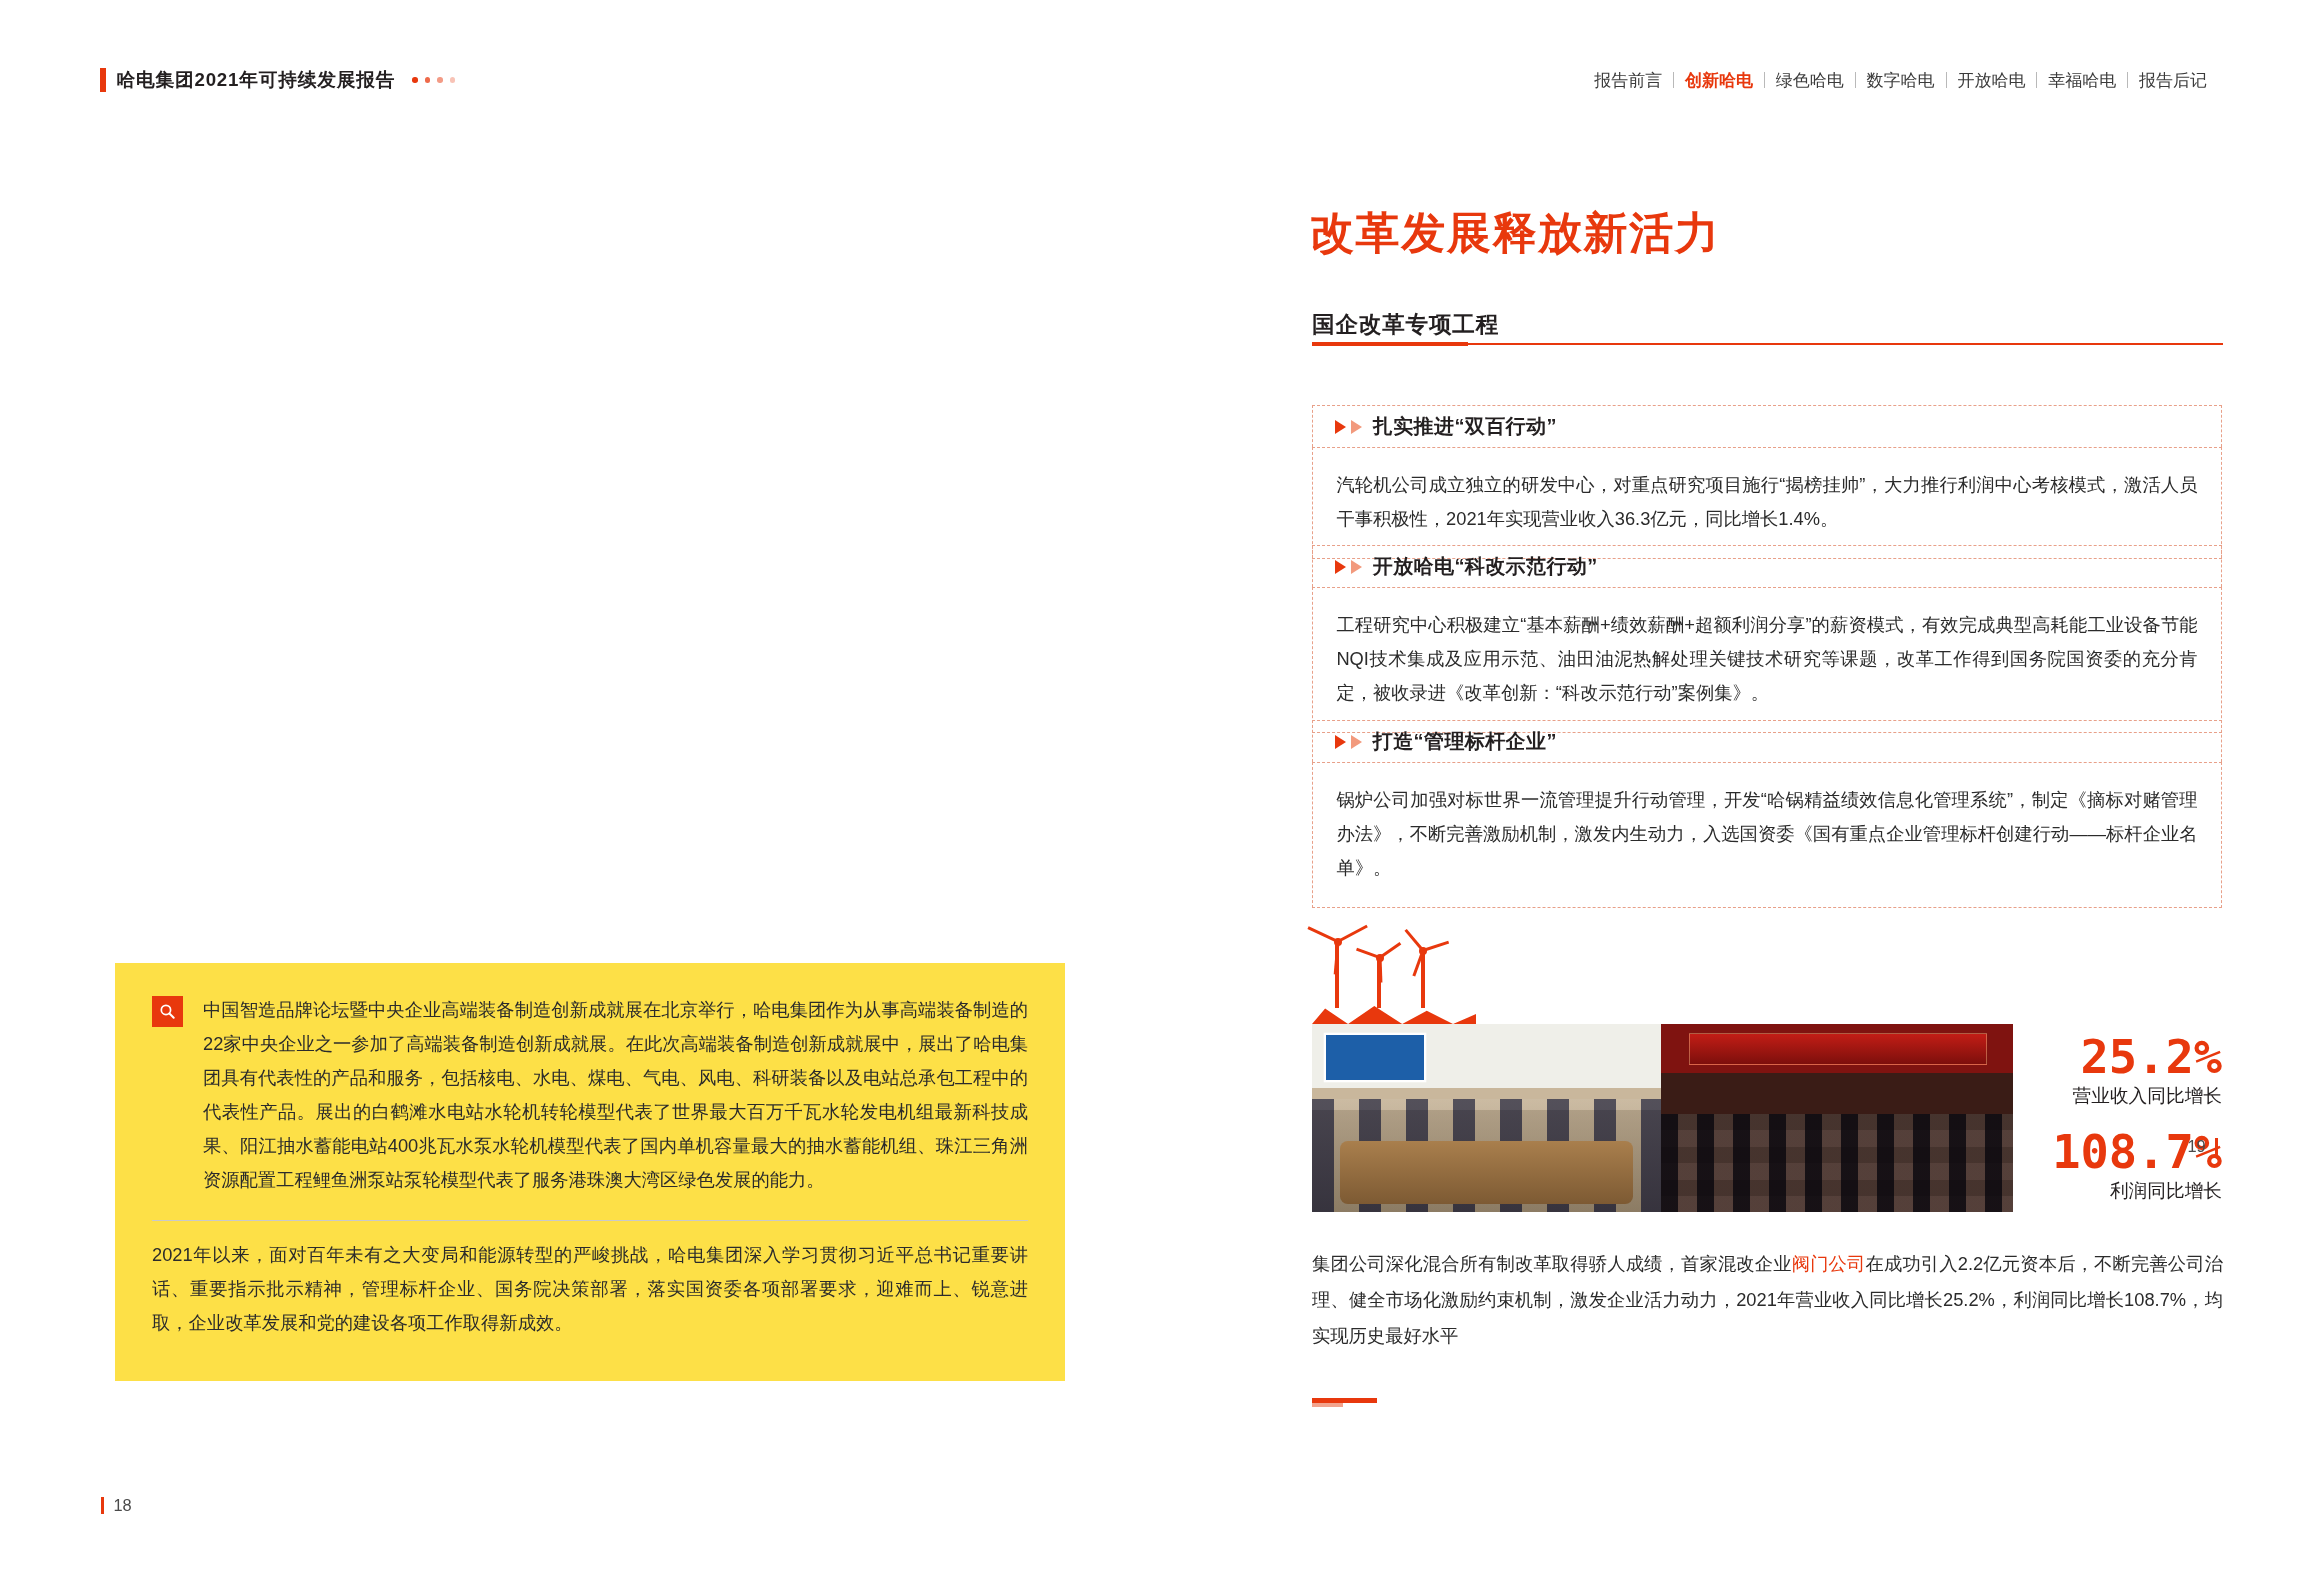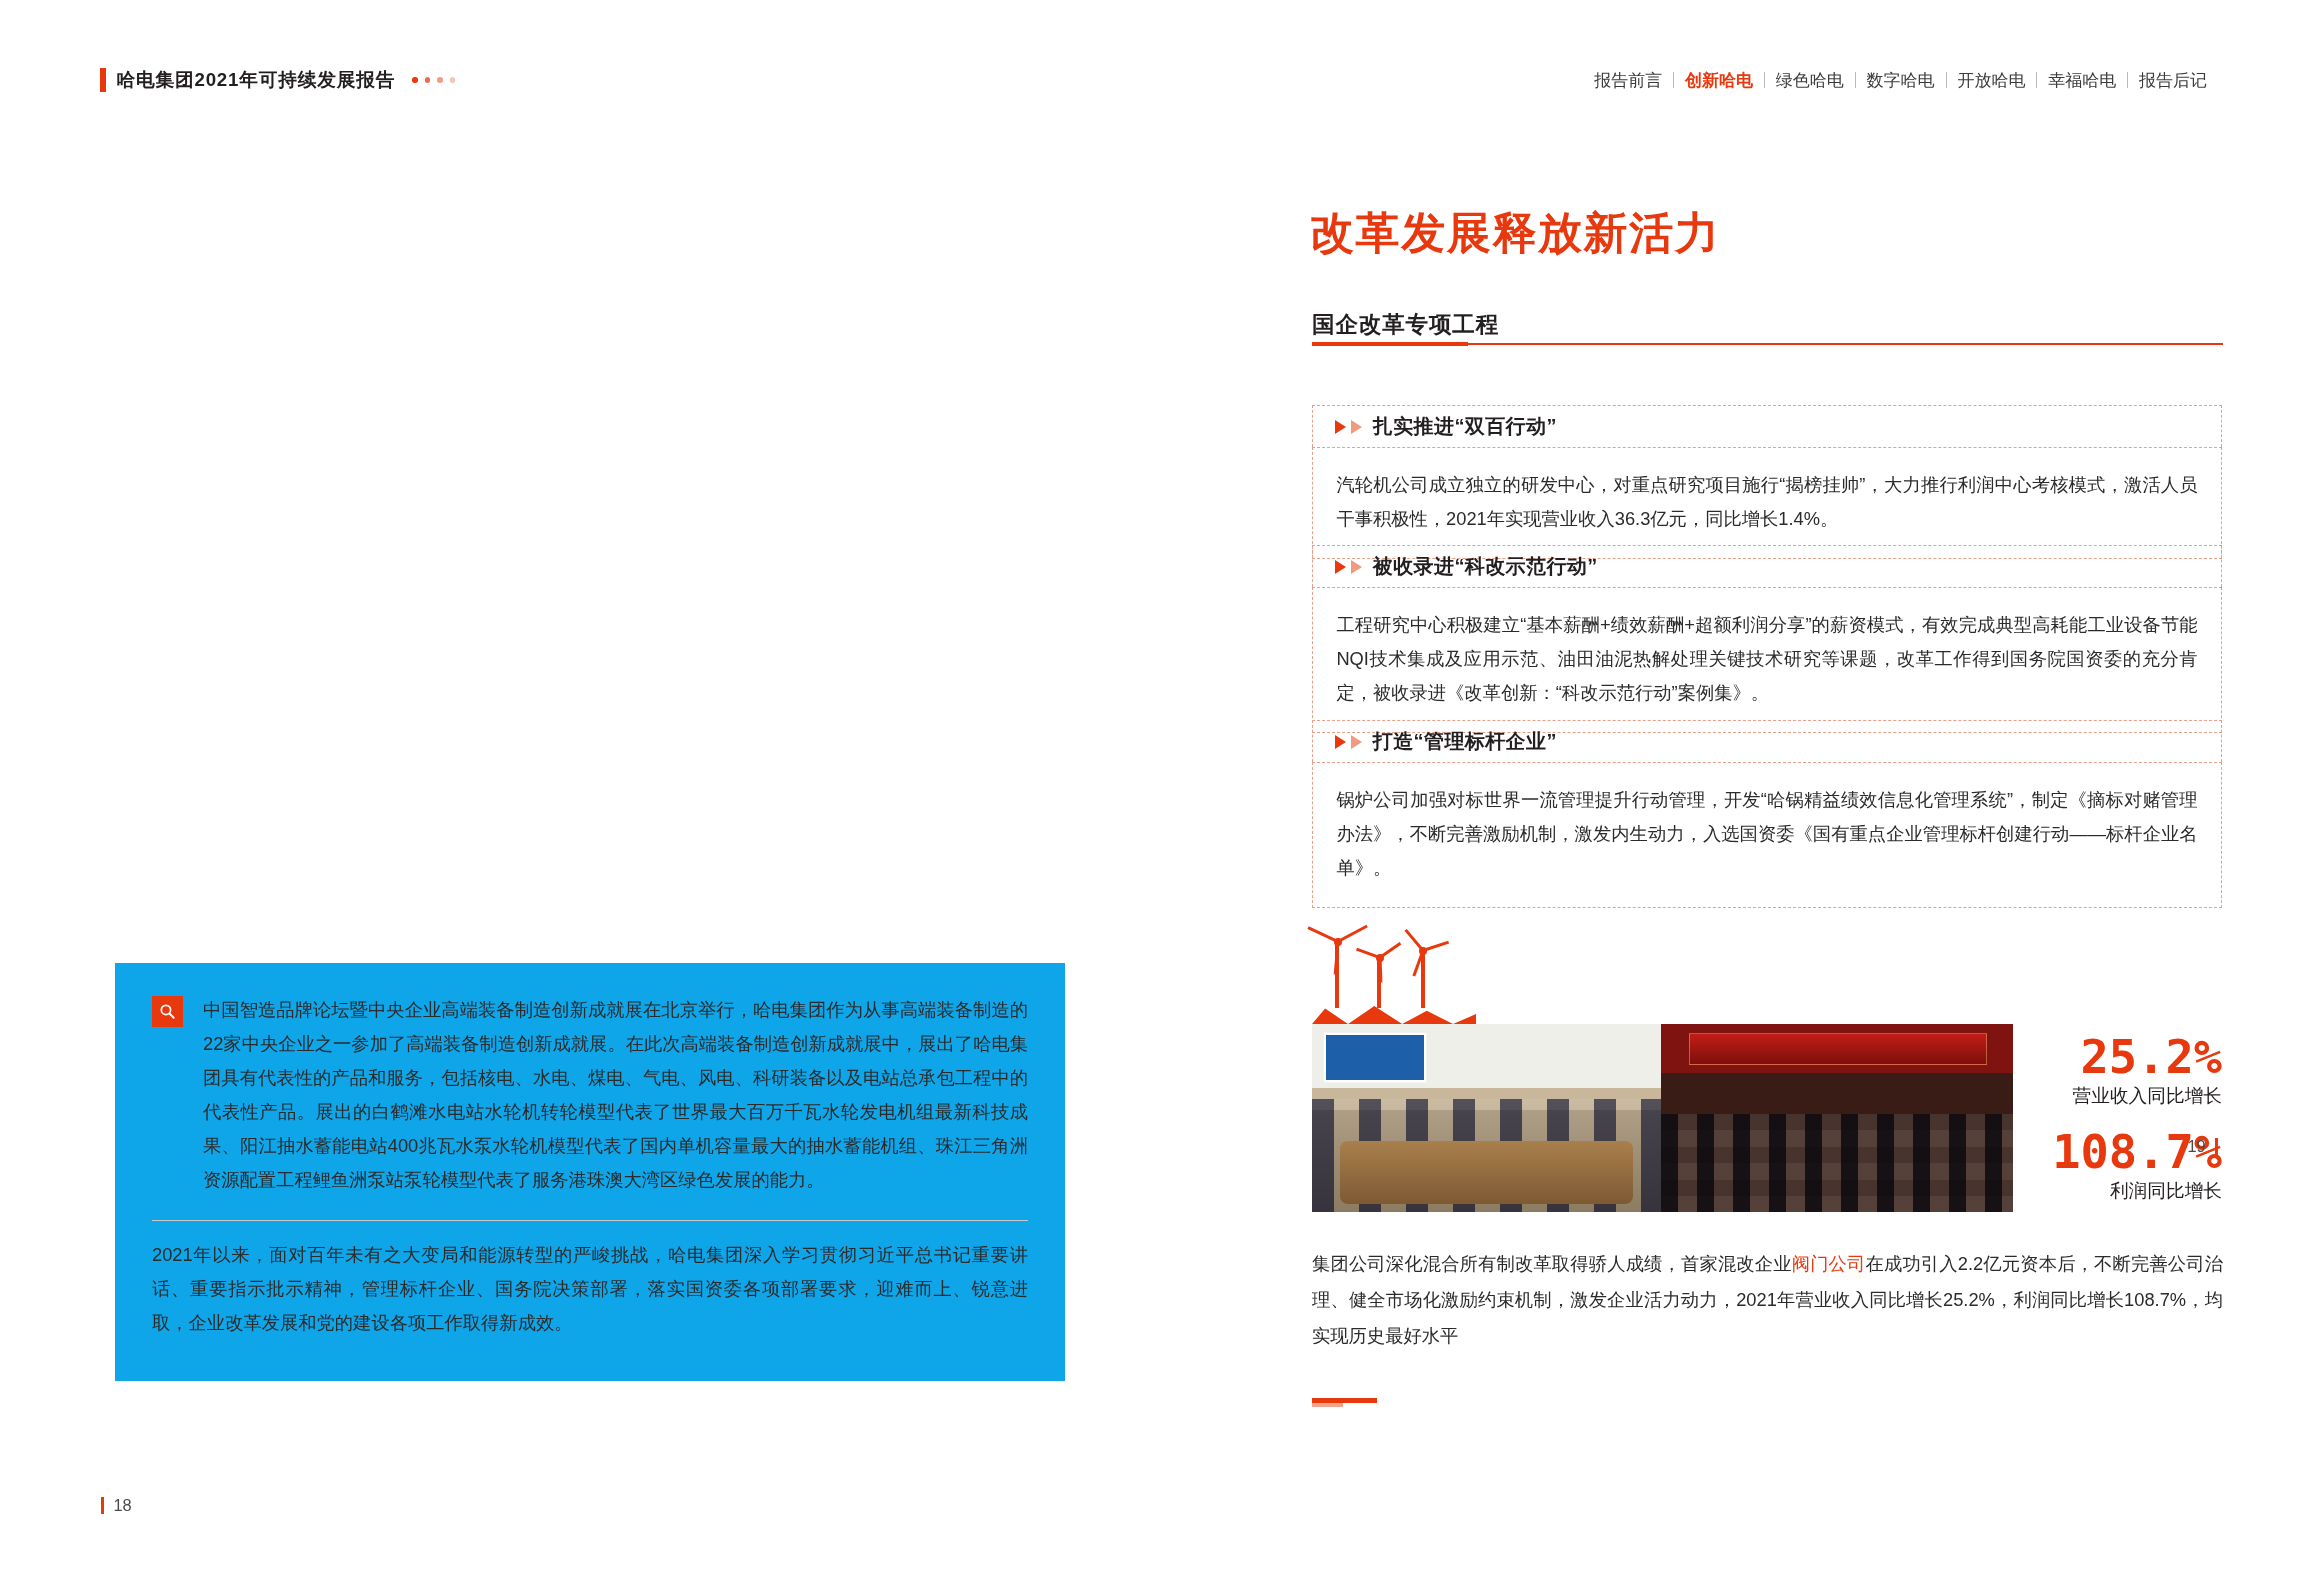--- a/index.html
+++ b/index.html
@@ -234,21 +234,21 @@
     width: 67px;
     height: 109px;
     background: linear-gradient(180deg, #d71718, #9c0f10);
   }
 
   .callout {
     position: absolute;
     left: 115px;
     top: 963px;
     width: 950px;
-    background: #0ea5e9;
+    background: #fde047;
     padding: 30px 37px 41px 37px;
     box-sizing: border-box;
   }
   .callout-icon {
     position: absolute;
     left: 37px;
     top: 33px;
     width: 31px;
     height: 31px;
     background: #e8380d;
@@ -614,21 +614,21 @@
         <span class="tri2"></span>
         <span class="h-label">扎实推进“双百行动”</span>
       </div>
       <div class="sec-body">汽轮机公司成立独立的研发中心，对重点研究项目施行“揭榜挂帅”，大力推行利润中心考核模式，激活人员干事积极性，2021年实现营业收入36.3亿元，同比增长1.4%。</div>
     </div>
 
     <div class="sec" style="top:545px;">
       <div class="sec-head">
         <span class="tri"></span>
         <span class="tri2"></span>
-        <span class="h-label">被收录进“科改示范行动”</span>
+        <span class="h-label">开放哈电“科改示范行动”</span>
       </div>
       <div class="sec-body">工程研究中心积极建立“基本薪酬+绩效薪酬+超额利润分享”的薪资模式，有效完成典型高耗能工业设备节能NQI技术集成及应用示范、油田油泥热解处理关键技术研究等课题，改革工作得到国务院国资委的充分肯定，被收录进《改革创新：“科改示范行动”案例集》。</div>
     </div>
 
     <div class="sec" style="top:720px;">
       <div class="sec-head">
         <span class="tri"></span>
         <span class="tri2"></span>
         <span class="h-label">打造“管理标杆企业”</span>
       </div>

